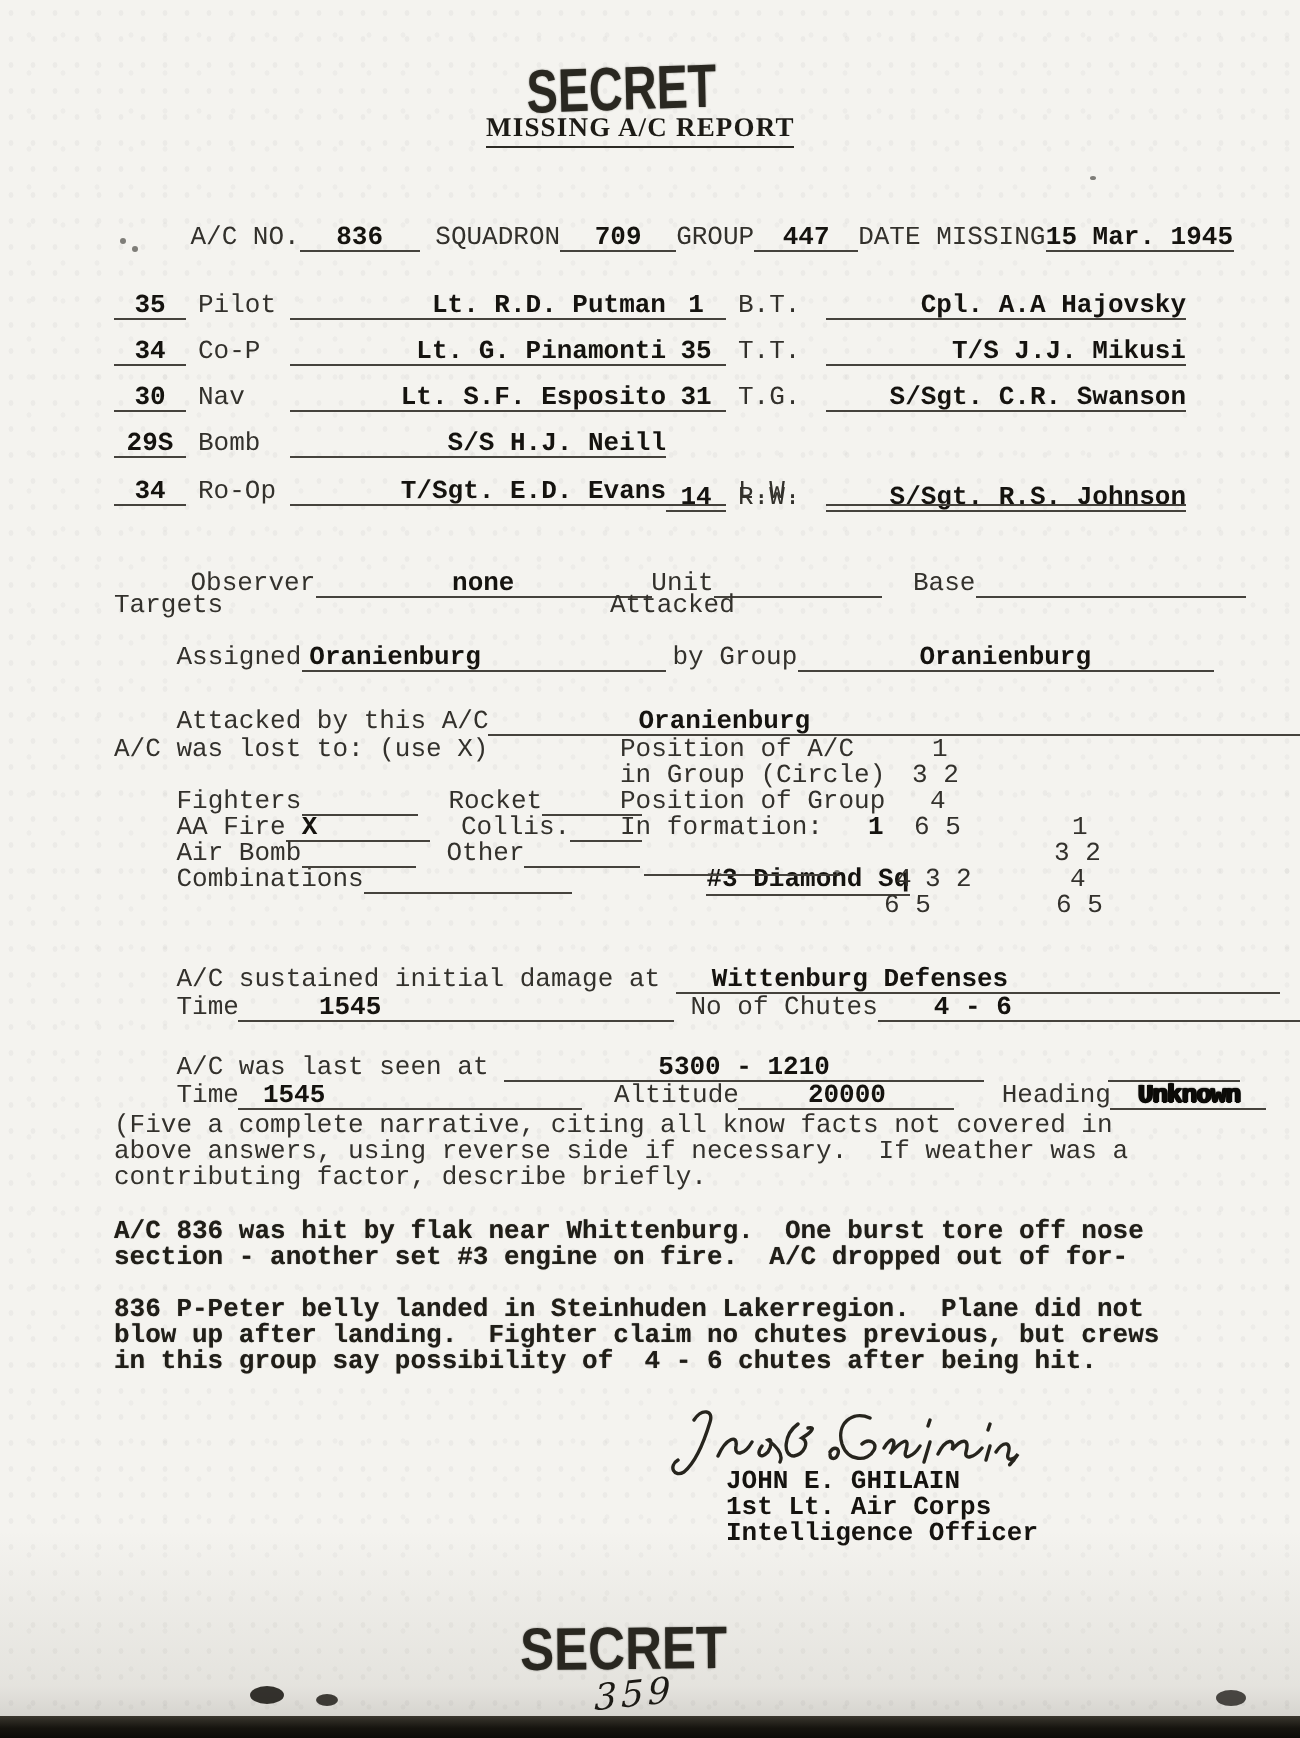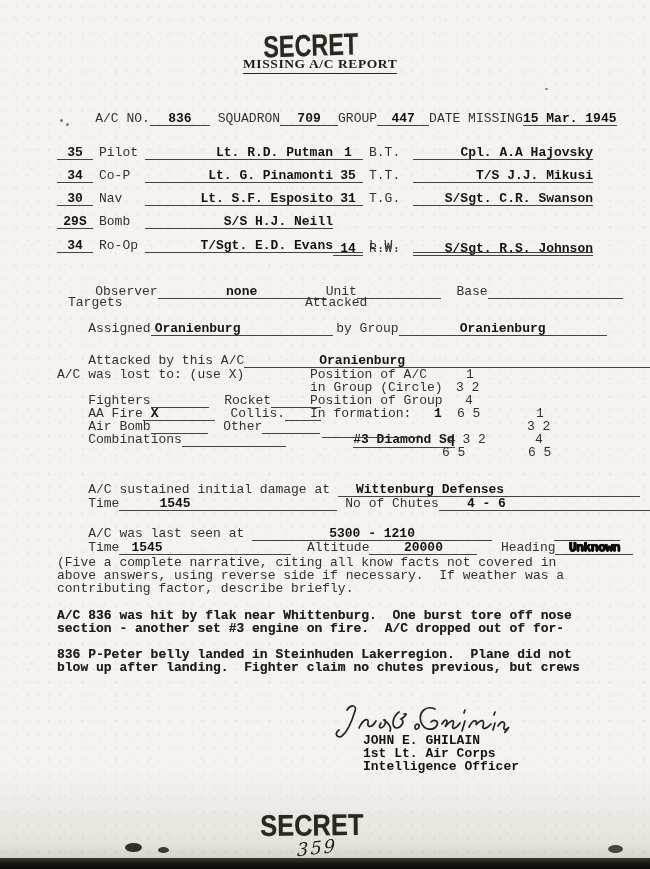--- a/index.html
+++ b/index.html
@@ -90,21 +90,21 @@
     <span class="ul crew-num" style="width:30px;"><span class="b v">14</span></span><span class="crew-role crew-role-r">R.W.</span><span class="ul crew-name"><span class="b v">S/Sgt. R.S. Johnson</span></span>
   </div>
   <div class="crew-row" style="left:333px;top:239px;width:260px;">
     <span class="ul crew-num" style="width:30px;"><span class="b v"></span></span><span class="crew-role crew-role-r">L.W.</span><span class="ul crew-name"><span class="b v"></span></span>
   </div>
 
   <div class="line" style="left:64px;top:272px;">
     <span>Observer</span><span class="ul" style="width:168px;"><span class="b v">none</span></span><span>Unit</span><span class="ul" style="width:84px;"><span class="b v"></span></span><span>  </span><span>Base</span><span class="ul" style="width:135px;"><span class="b v"></span></span>
   </div>
 
-  <div class="line" style="left:68px;top:296px;">Targets</div>
+  <div class="line" style="left:57px;top:296px;">Targets</div>
   <div class="line" style="left:305px;top:296px;">Attacked</div>
   <div class="line" style="left:57px;top:309px;">
     <span>Assigned</span><span class="ul" style="width:178px;text-align:left;padding-left:4px;"><span class="b v">Oranienburg</span></span>
   </div>
   <div class="line" style="left:305px;top:309px;">
     <span>by Group</span><span class="ul" style="width:208px;"><span class="b v">Oranienburg</span></span>
   </div>
   <div class="line" style="left:57px;top:341px;">
     <span>Attacked by this A/C</span><span class="ul" style="width:380px;text-align:left;padding-left:75px;"><span class="b v">Oranienburg</span></span>
   </div>
@@ -161,20 +161,21 @@
   </div>
 
   <div class="line" style="left:57px;top:556px;">(Five a complete narrative, citing all know facts not covered in</div>
   <div class="line" style="left:57px;top:569px;">above answers, using reverse side if necessary.  If weather was a</div>
   <div class="line" style="left:57px;top:582px;">contributing factor, describe briefly.</div>
 
   <div class="line narr" style="left:57px;top:609px;">A/C 836 was hit by flak near Whittenburg.  One burst tore off nose</div>
   <div class="line narr" style="left:57px;top:622px;">section - another set #3 engine on fire.  A/C dropped out of for-</div>
   <div class="line narr" style="left:57px;top:648px;">836 P-Peter belly landed in Steinhuden Lakerregion.  Plane did not</div>
   <div class="line narr" style="left:57px;top:661px;">blow up after landing.  Fighter claim no chutes previous, but crews</div>
+  <div class="line narr" style="left:57px;top:674px;">in this group say possibility of  4 - 6 chutes after being hit.</div>
 
   <svg style="position:absolute;left:335px;top:700px;" width="175" height="42" viewBox="0 0 175 42">
     <path d="M12 10 C16 4 22 5 20 11 C17 21 13 31 7 36 C2 39 -1 33 4 30
              M24 28 C28 19 34 17 33 23 C32 28 37 28 41 21
              M46 23 C43 27 45 30 49 26 C51 23 51 19 49 20 C53 23 57 27 55 31
              M64 12 C57 17 56 28 62 28 C67 27 70 21 66 19 C71 16 73 13 69 14
              M80 26 C82 23 85 24 84 27 C83 30 80 30 80 27
              M100 9 C91 5 83 12 86 22 C89 31 99 31 102 25 C104 21 99 19 96 22
              M107 24 C111 17 114 20 110 27 C116 20 120 18 118 25 C116 31 122 28 125 23
              M130 21 L127 31 M129 13 L130 10

